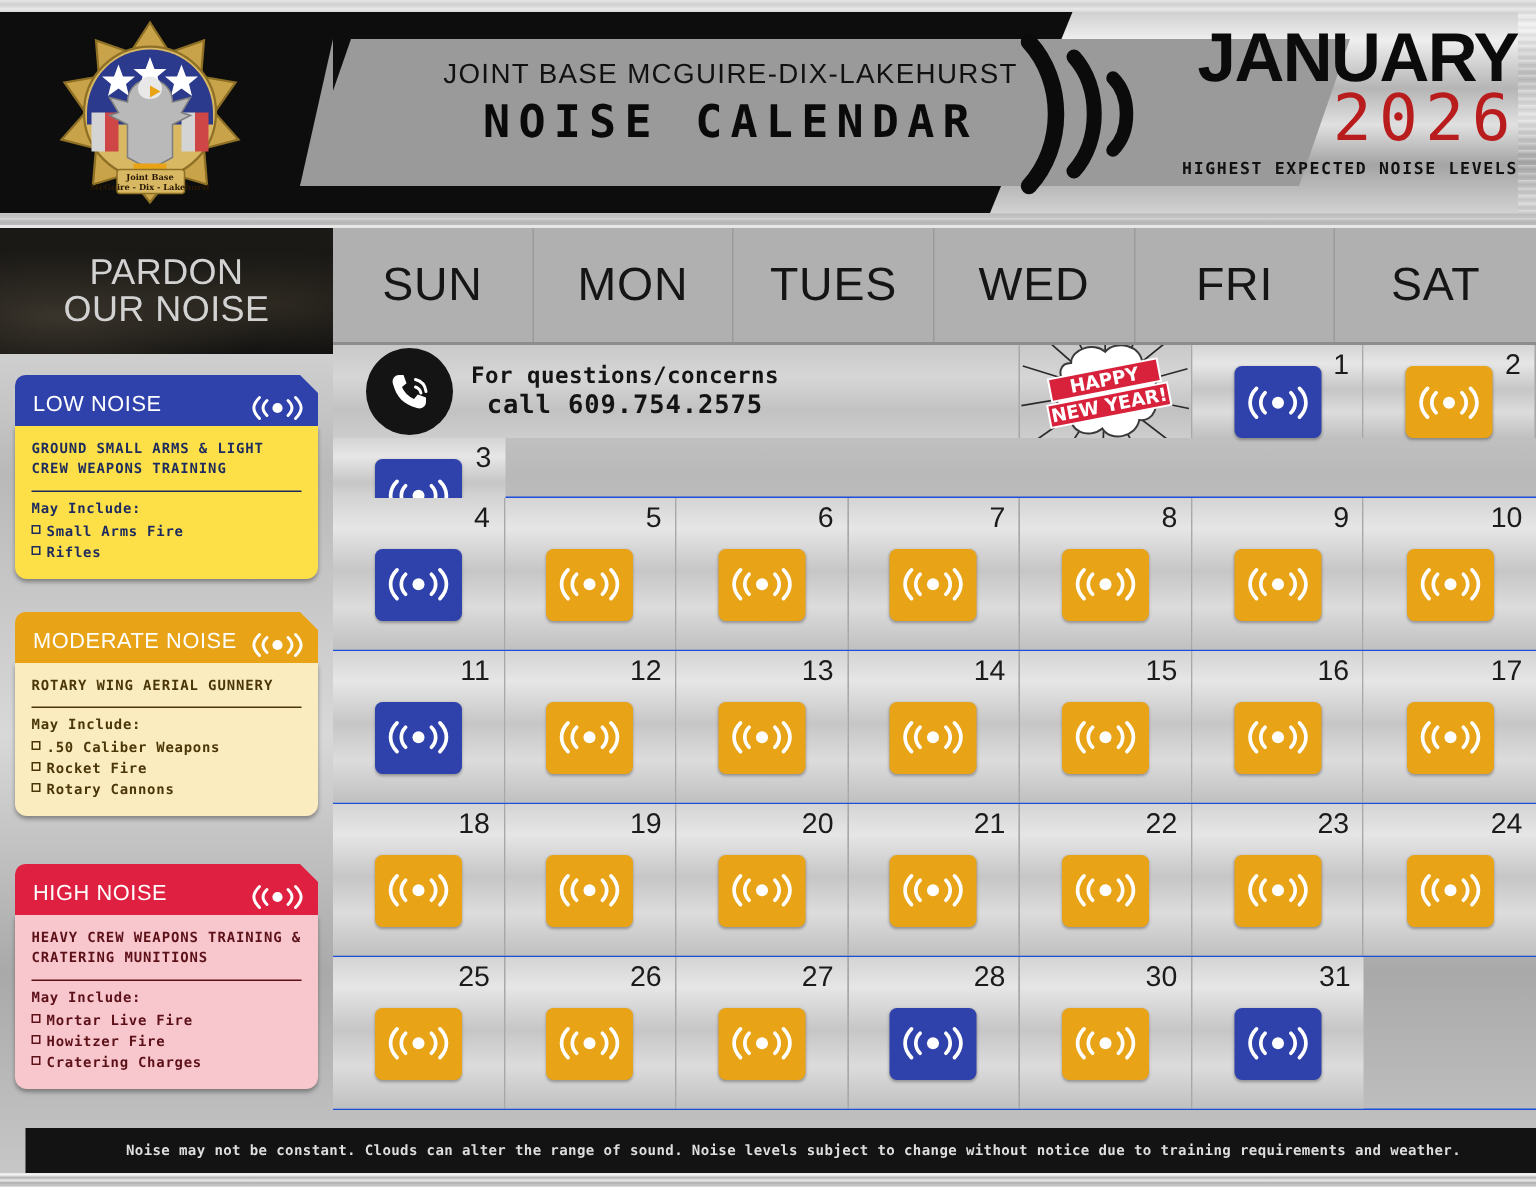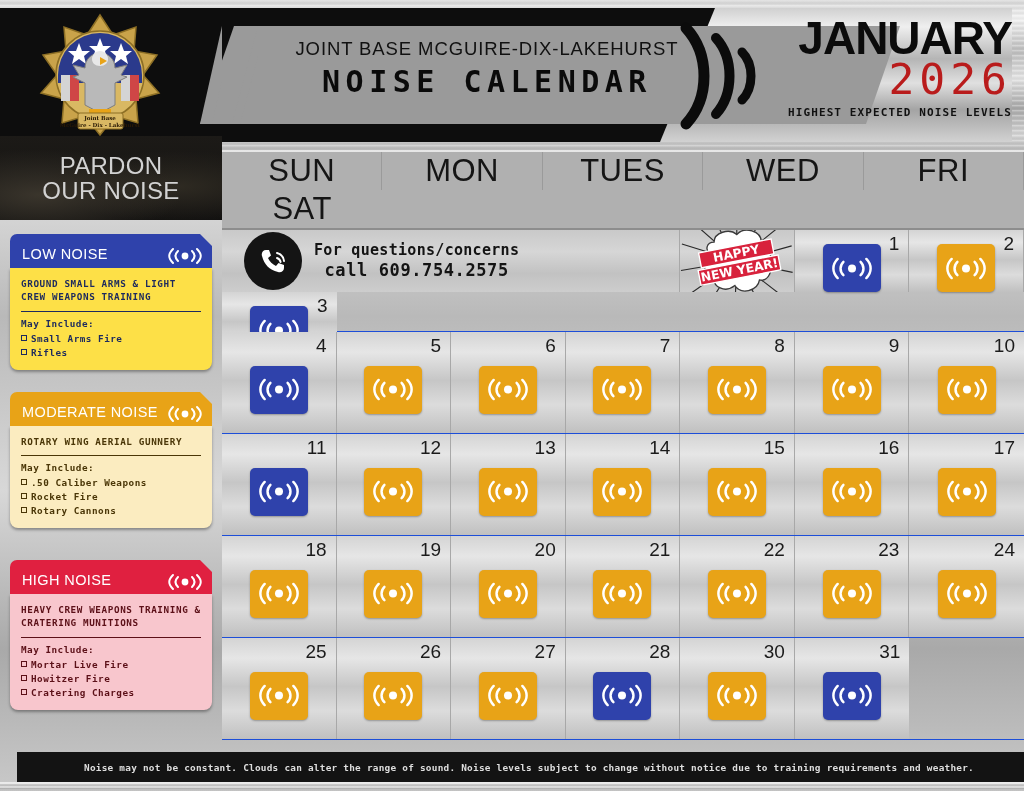--- a/index.html
+++ b/index.html
@@ -53,21 +53,21 @@
   #month-name { font-size:46px; font-weight:700; letter-spacing:-1px; color:#0b0b0b; line-height:.96; }
   #year-text { font-size:43px; font-weight:400; letter-spacing:5px; color:#b91c1c;
     font-family:"DejaVu Sans Mono", monospace; line-height:1.02; margin-top:-2px;}
   #month-tag { font-size:11px; font-weight:700; letter-spacing:1.1px; color:#111;
     font-family:"DejaVu Sans Mono", monospace; margin-top:4px; }
 
   
   .emblem { position:absolute; left:33px; top:13px; width:135px; height:125px; }
 
   
-  #sidebar { position:absolute; left:0; top:136px; width:222px; height:600px; }
+  #sidebar { position:absolute; left:0; top:152px; width:222px; height:600px; }
   #pardon-banner {
     position:absolute; left:0; top:0; width:222px; height:84px;
     background:
       radial-gradient(ellipse at 18% 70%, #3a352c 0%, rgba(20,18,15,0) 55%),
       radial-gradient(ellipse at 80% 60%, #2e2a22 0%, rgba(15,14,12,0) 50%),
       linear-gradient(180deg,#1c1a17 0%,#121110 100%);
     display:flex; align-items:center; justify-content:center;
   }
   #pardon-banner .ptxt {
     color:#d2d2d2; font-size:24px; font-weight:400; line-height:1.06;
@@ -101,21 +101,21 @@
   #card-high { top:424px; }
   #card-low .lg-body  { background:#fde047; color:#1d2a5e; }
   #card-mod .lg-body  { background:#fbecc0; color:#4a3607; }
   #card-high .lg-body { background:#f8c6cd; color:#5c1018; }
   #card-low .lg-rule  { background:#1d2a5e; }
   #card-mod .lg-rule  { background:#4a3607; }
   #card-high .lg-rule { background:#5c1018; }
 
   
   #calendar { position:absolute; left:222px; top:152px; width:802px; height:600px; }
-  #weekday-row { display:grid; grid-template-columns:repeat(5,1fr); height:78px;
+  #weekday-row { display:grid; grid-template-columns:repeat(6,1fr); height:78px;
     background:#b0b0b0; border-bottom:2px solid #8d8d8d;}
   .weekday { display:flex; align-items:center; justify-content:center;
     font-size:31px; color:#151515; letter-spacing:.5px; border-right:1px solid #9a9a9a; }
   .weekday:last-child { border-right:none; }
   .week-row { display:grid; grid-template-columns:repeat(7,1fr); height:102px;
     border-bottom:1px solid #1d4ed8; }
   .daycell { position:relative; border-right:1px solid #a8a8a8;
     background: linear-gradient(180deg,#d4d4d4 0%,#e6e6e6 20%,#c6c6c6 48%,#dcdcdc 72%,#c0c0c0 100%);
     display:flex; align-items:center; justify-content:center; }
   .daycell:last-child { border-right:none; }

